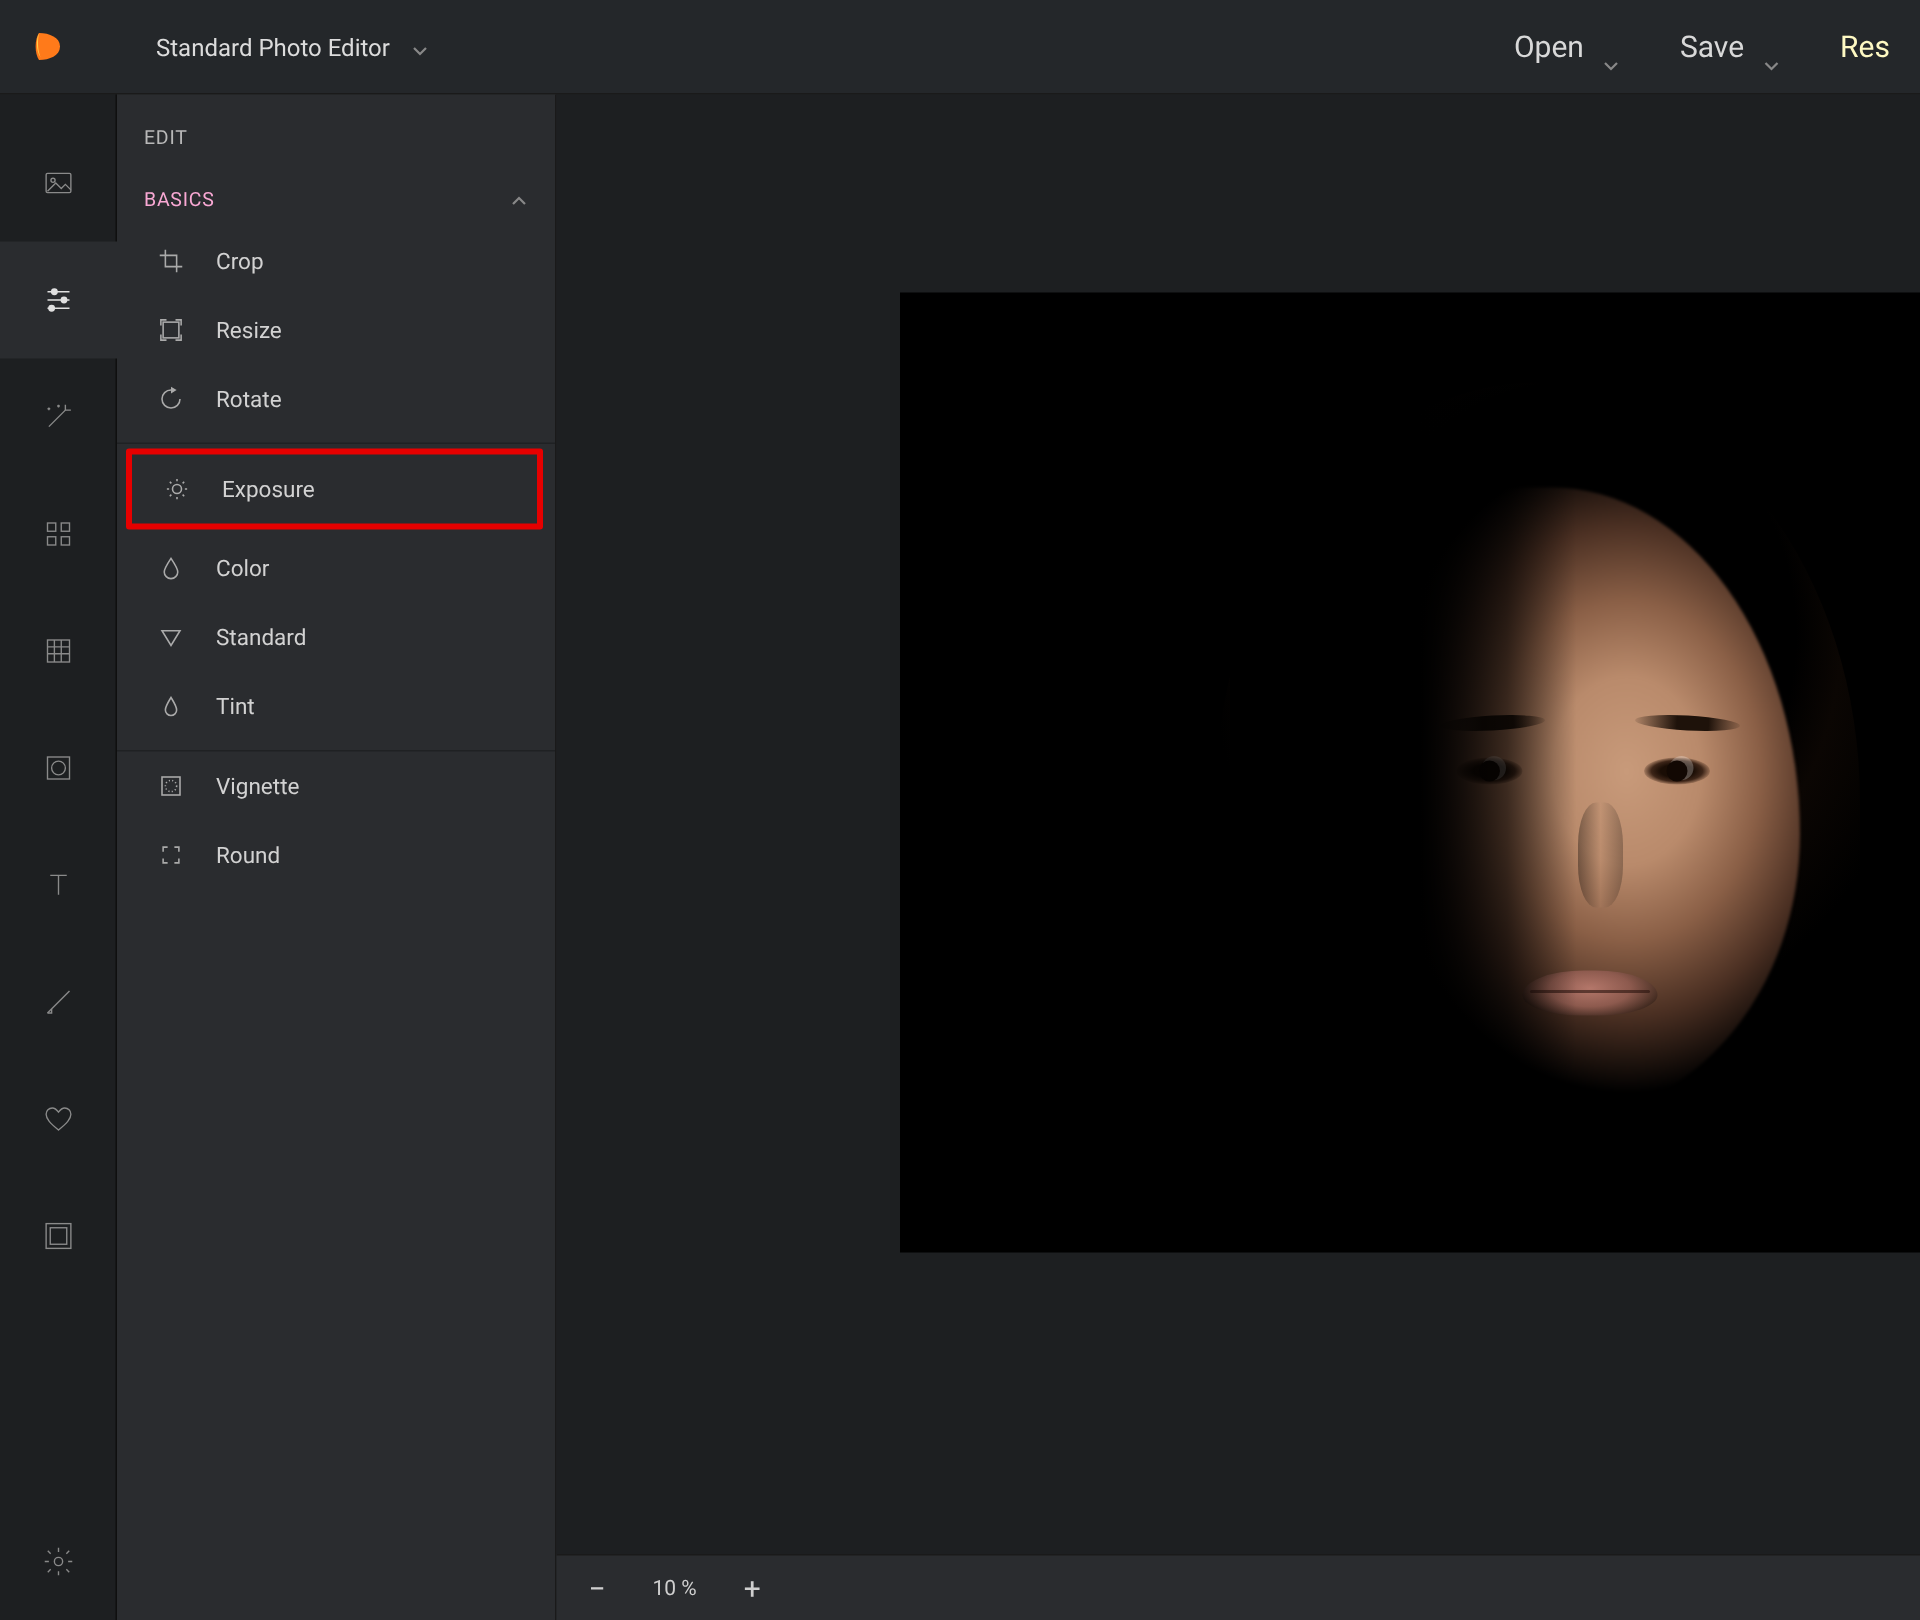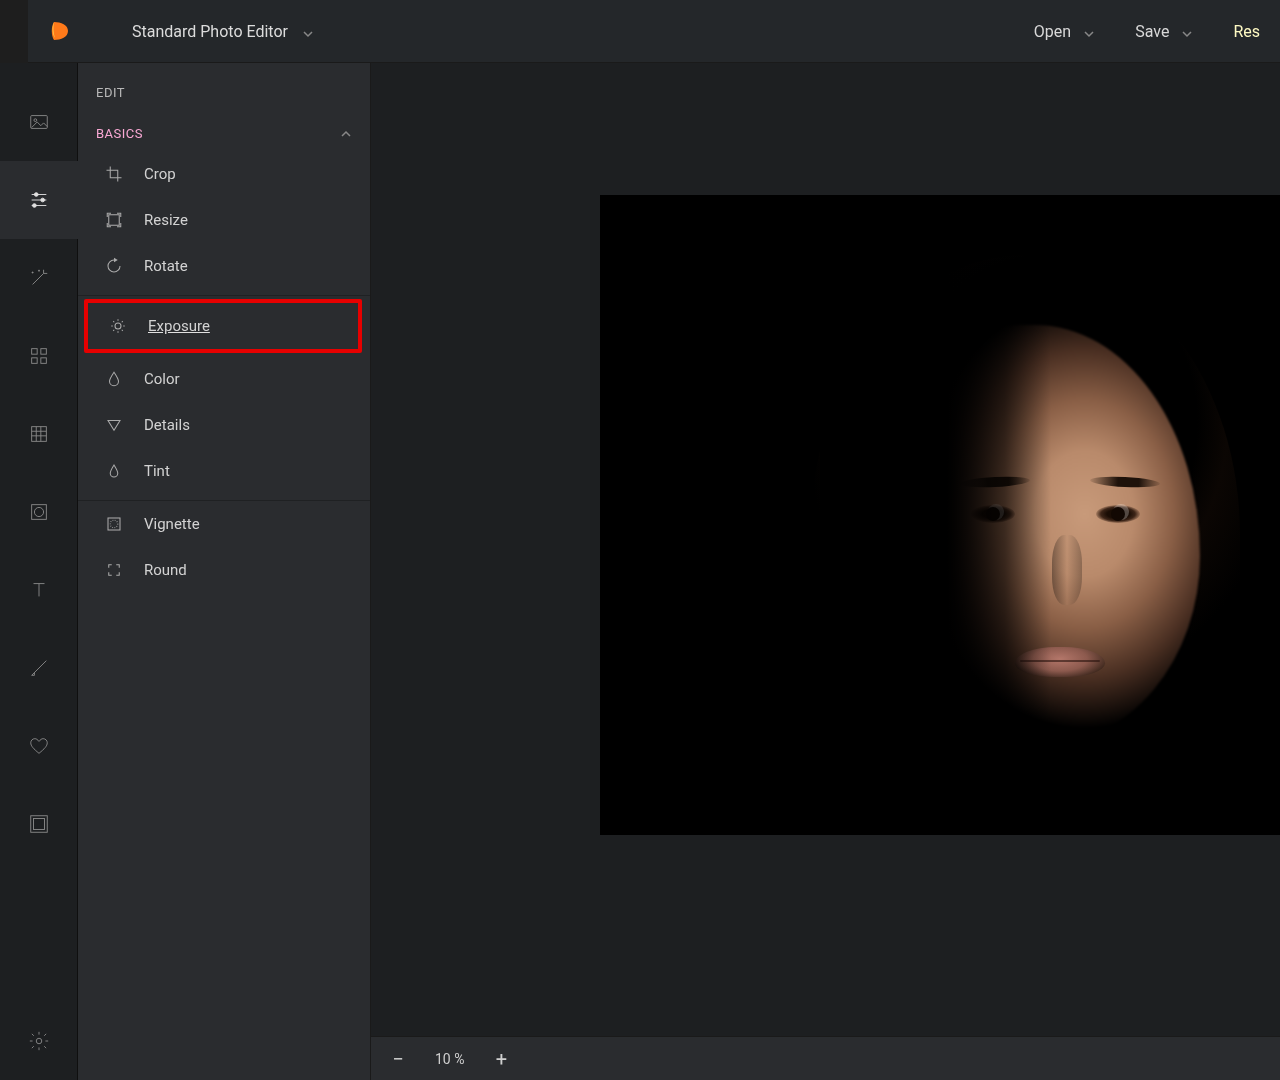--- a/index.html
+++ b/index.html
@@ -12,21 +12,20 @@
     overflow: hidden;
   }
   
   .header {
     height: 63px;
     background: #24272a;
     display: flex;
     align-items: center;
     padding: 0 20px;
     border-bottom: 1px solid #1a1a1a;
-    margin-left: 28px;
   }
   .logo {
     width: 24px; height: 24px;
     margin-right: 60px;
     position: relative;
   }
   .logo svg { width: 24px; height: 24px; }
   .editor-select {
     display: flex;
     align-items: center;
@@ -41,24 +40,24 @@
   }
   .chev-down svg { stroke: #888; }
   .header-right {
     margin-left: auto;
     display: flex;
     gap: 40px;
     align-items: center;
   }
   .header-btn {
     display: flex;
-    align-items: center;
+    align-items: flex-end;
     gap: 12px;
     color: #d8d8d8;
-    font-size: 16px;
+    font-size: 20px;
     cursor: pointer;
   }
   .header-right .header-btn:last-child { color: #fef9c3; }
   
   .main {
     display: flex;
     height: calc(100% - 63px);
   }
   
   .rail {
@@ -122,21 +121,20 @@
   .tool-item .tool-icon {
     width: 20px; height: 20px;
     display: flex; align-items: center; justify-content: center;
     color: #aaa;
   }
   .tool-item .tool-icon svg { width: 18px; height: 18px; stroke: currentColor; fill: none; stroke-width: 1.4; }
   .highlight-box {
     border: 4px solid #e60000;
     margin: 3px 8px 3px 6px;
     border-radius: 2px;
-    text-decoration: underline;
   }
   .highlight-box .tool-item { padding-left: 20px; }
   .section-divider {
     height: 1px;
     background: rgba(0,0,0,0.25);
     margin-top: 6px;
   }
   
   .canvas-area {
     flex: 1;
@@ -443,21 +441,21 @@
           </svg>
         </span>
       <span>Color</span>
     </div>
     <div class="tool-item">
       <span class="tool-icon">
           <svg viewBox="0 0 24 24">
             <path d="M4 6 L20 6 L12 19 Z"></path>
           </svg>
         </span>
-      <span>Details</span>
+      <span>Standard</span>
     </div>
     <div class="tool-item">
       <span class="tool-icon">
           <svg viewBox="0 0 24 24">
             <path d="M12 4 C 9 9 7 12 7 15 A5 5 0 0 0 17 15 C 17 12 15 9 12 4 Z"></path>
           </svg>
         </span>
       <span>Tint</span>
     </div>
     <div class="section-divider"></div>

